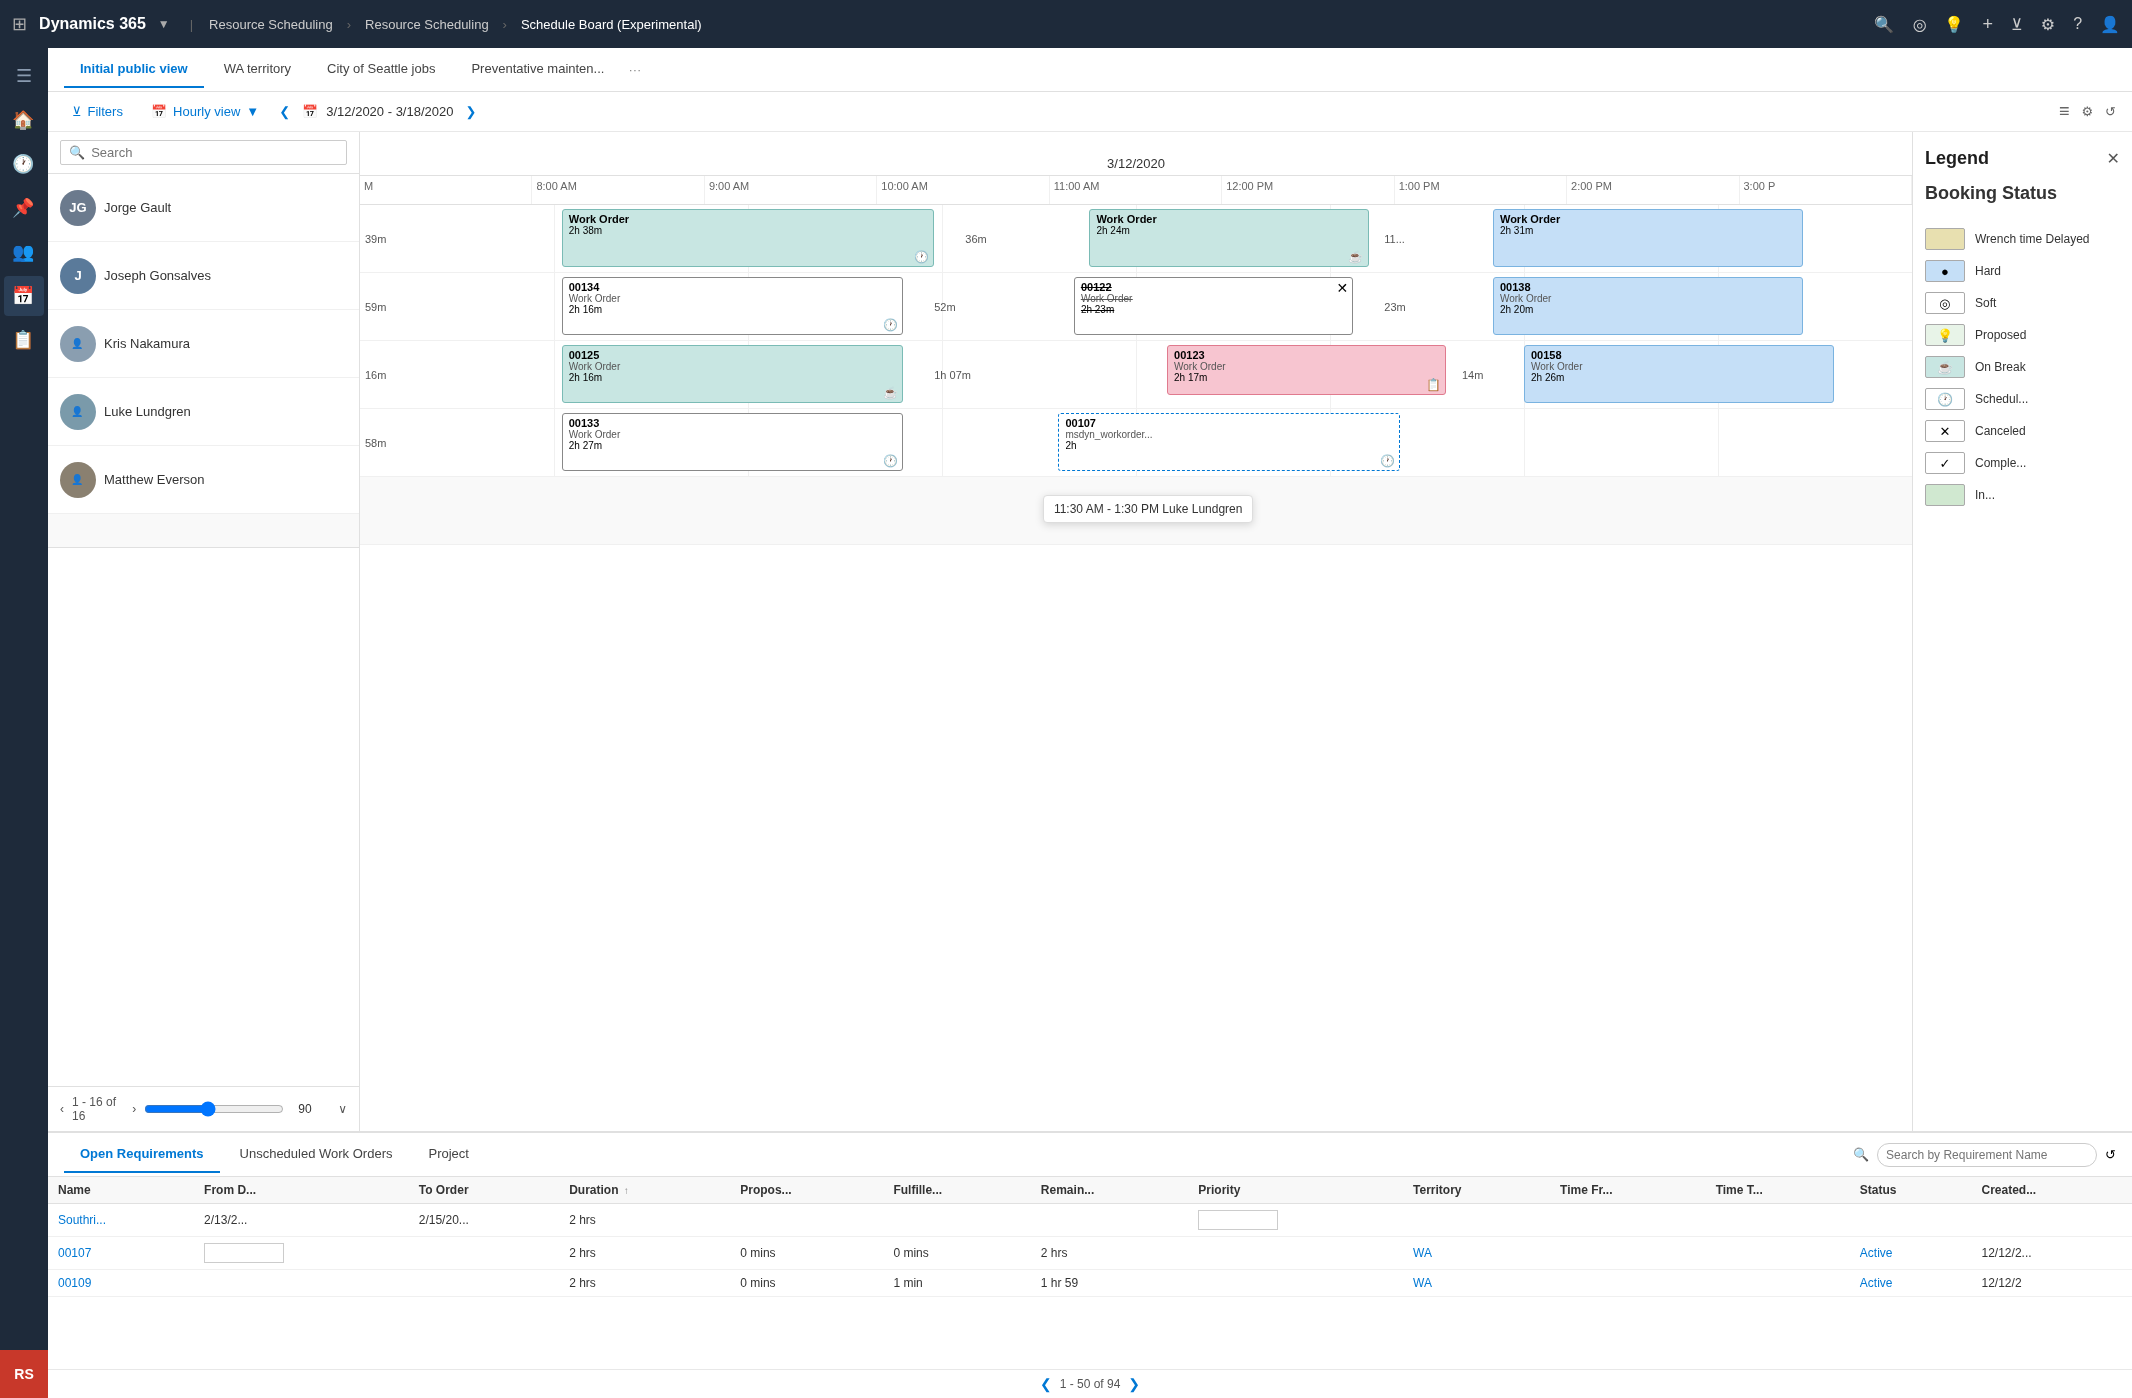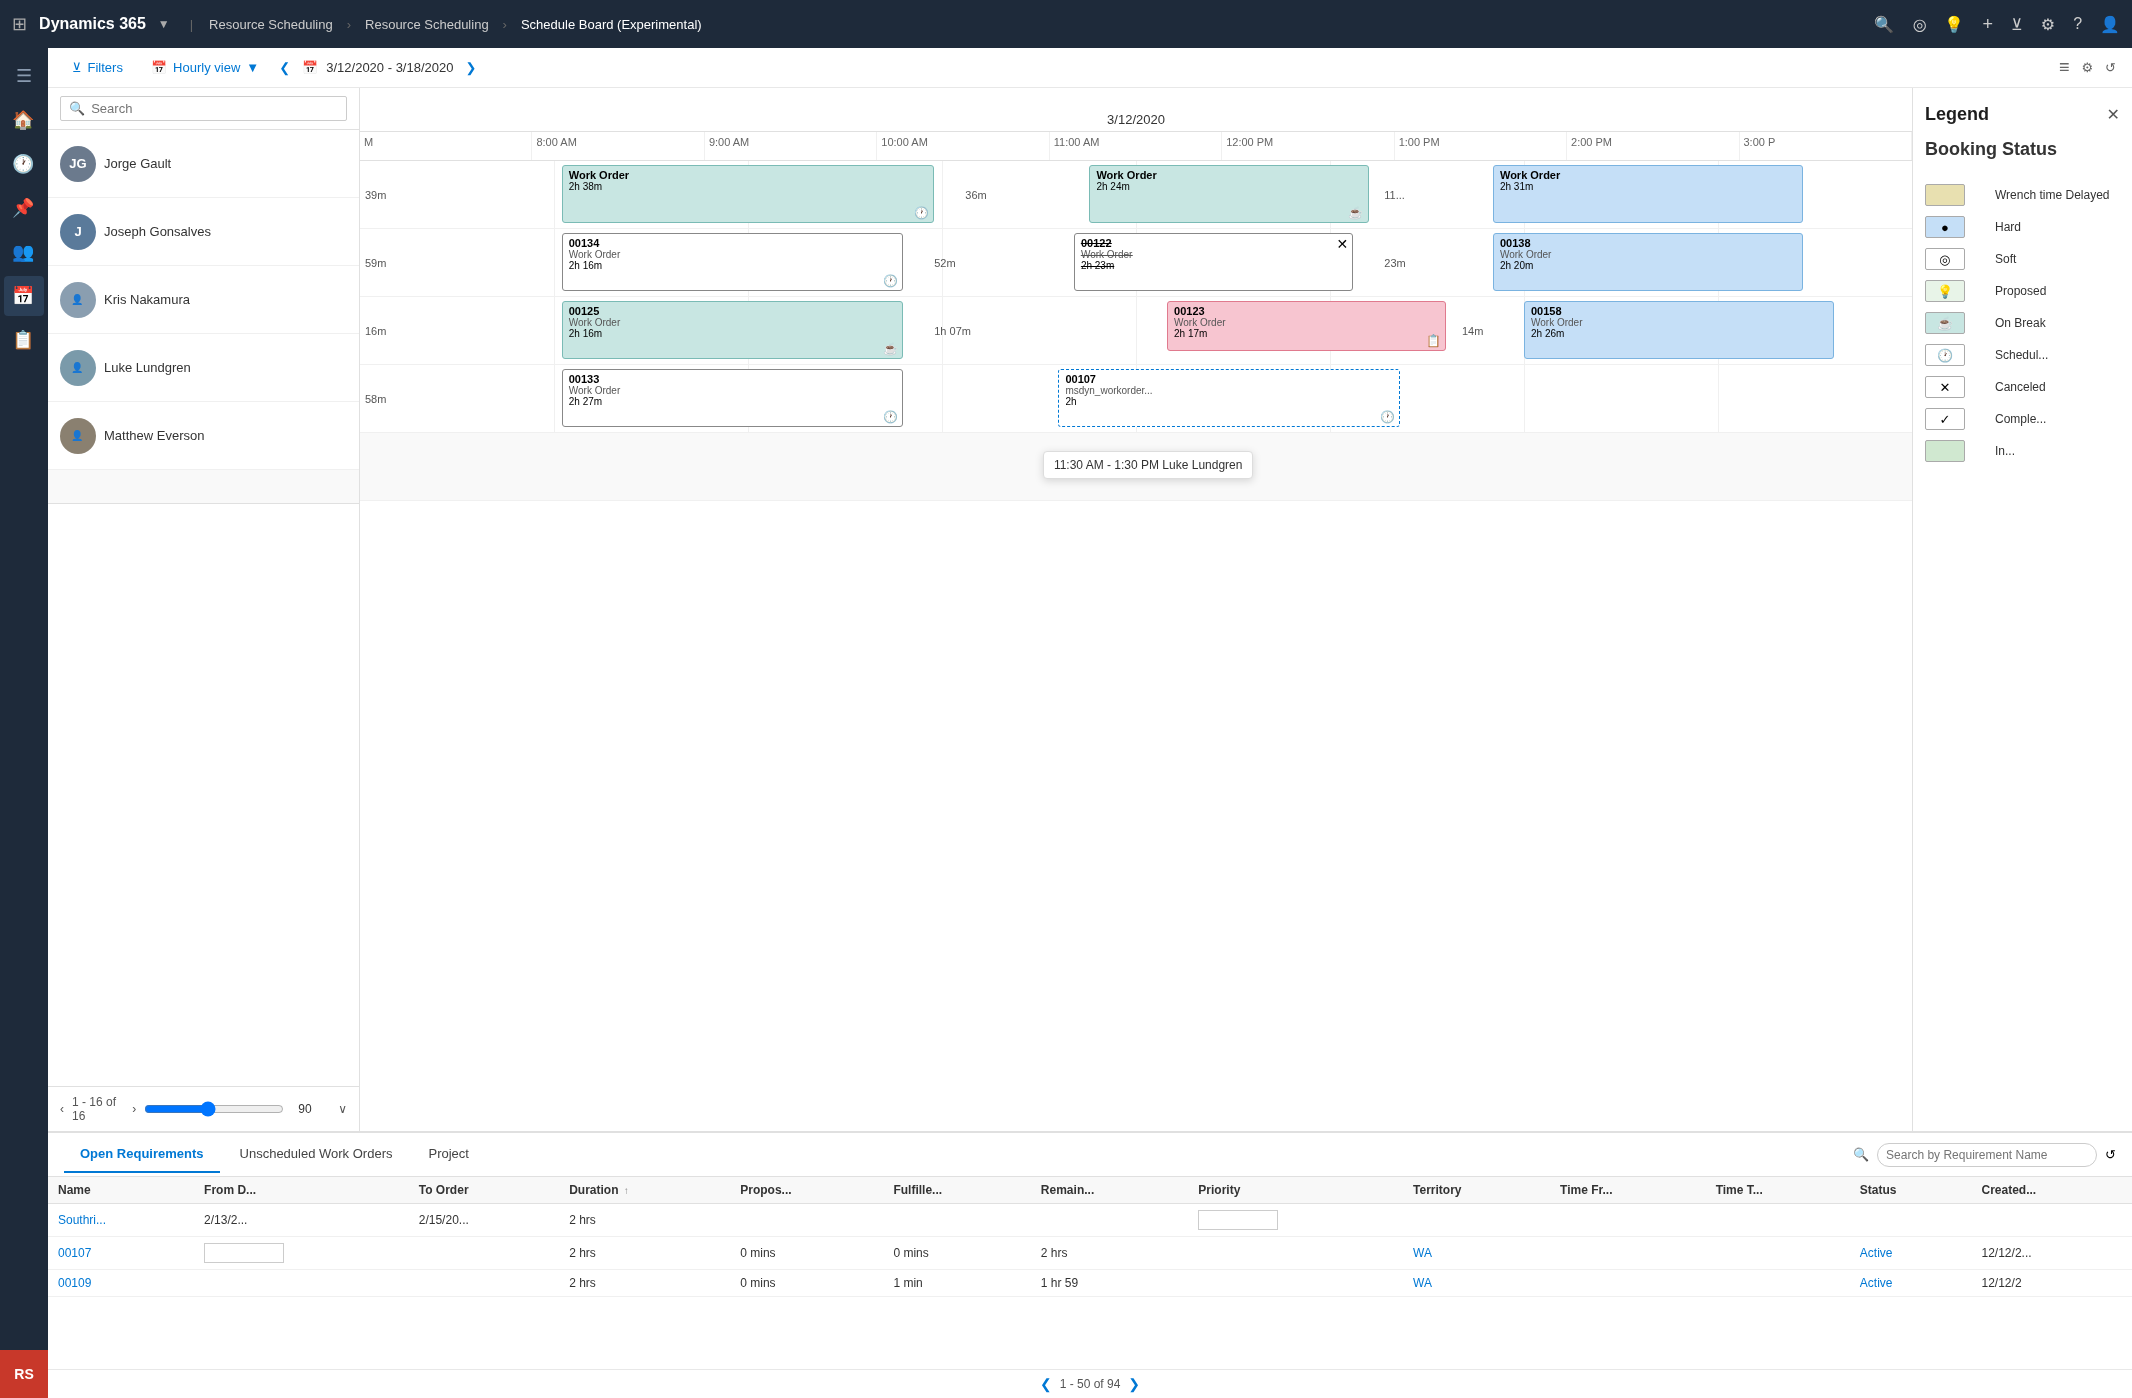--- a/index.html
+++ b/index.html
@@ -272,21 +272,21 @@
       margin-bottom: 10px;
     }
     .legend-box {
       width: 40px; height: 22px;
       border: 1px solid #aaa;
       border-radius: 2px;
       flex-shrink: 0;
       display: flex; align-items: center; justify-content: center;
       font-size: 13px;
     }
-    .legend-label { font-size: 12px; color: #333; margin-left: 20px; }
+    .legend-label { font-size: 12px; color: #333; }
 
     
     .bottom-panel {
       background: #fff;
       border-top: 2px solid #e0e0e0;
       height: 267px;
       display: flex;
       flex-direction: column;
     }
     .bottom-tabs {
@@ -413,20 +413,27 @@
     <div class="sb-icon">🏠</div>
     <div class="sb-icon">🕐</div>
     <div class="sb-icon">📌</div>
     <div class="sb-icon">👥</div>
     <div class="sb-icon active">📅</div>
     <div class="sb-icon">📋</div>
   </aside>
 
   <div class="main-content">
 
+    <div class="tab-bar">
+      <div class="tab-item active">Initial public view</div>
+      <div class="tab-item">WA territory</div>
+      <div class="tab-item">City of Seattle jobs</div>
+      <div class="tab-item">Preventative mainten...</div>
+      <span class="tab-more">···</span>
+    </div>
 
     <div class="toolbar">
       <div class="toolbar-btn">
         <span>⊻</span>
         <span>Filters</span>
       </div>
       <div class="toolbar-btn">
         <span>📅</span>
         <span>Hourly view</span>
         <span>▼</span>

